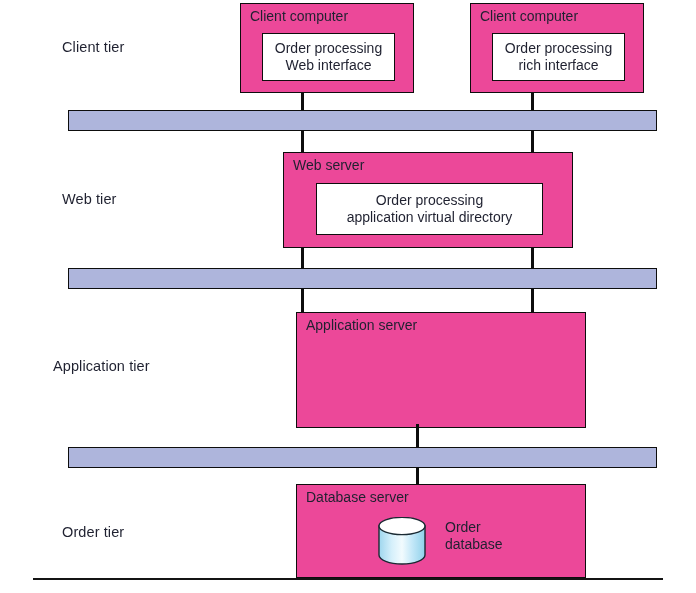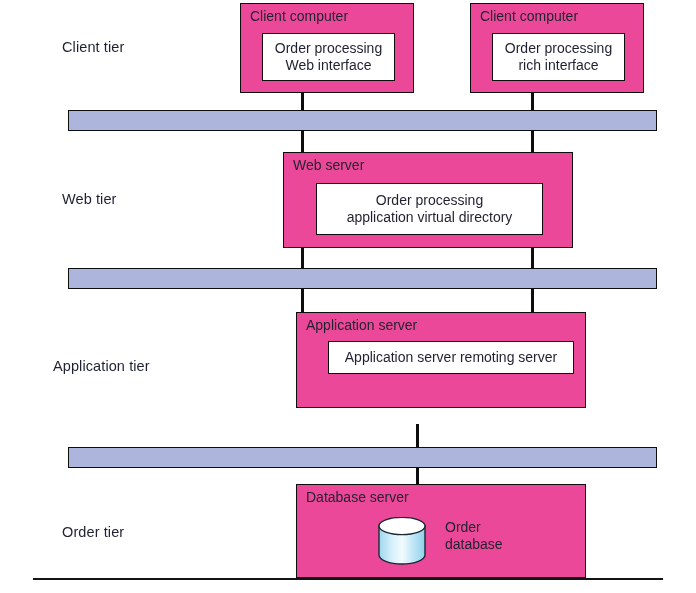--- a/index.html
+++ b/index.html
@@ -128,23 +128,22 @@
   </div>
 
   <div class="conn" style="left:301px;top:248px;height:21px;"></div>
   <div class="conn" style="left:531px;top:248px;height:21px;"></div>
 
   <div class="bar" style="left:68px;top:268px;width:589px;height:21px;"></div>
 
   <div class="conn" style="left:301px;top:289px;height:24px;"></div>
   <div class="conn" style="left:531px;top:289px;height:24px;"></div>
 
-  <div class="node" style="left:272px;top:312px;width:290px;height:96px;">
+  <div class="node" style="left:272px;top:312px;width:290px;height:116px;">
     <div class="node-title">Application server</div>
-    <div class="inner" style="left:31px;top:28px;width:246px;height:33px;">Application server remoting server</div>
   </div>
 
   <div class="conn" style="left:416px;top:424px;height:24px;"></div>
 
   <div class="bar" style="left:68px;top:447px;width:589px;height:21px;"></div>
 
   <div class="conn" style="left:416px;top:468px;height:17px;"></div>
 
   <div class="node" style="left:272px;top:484px;width:290px;height:94px;">
     <div class="node-title">Database server</div>

